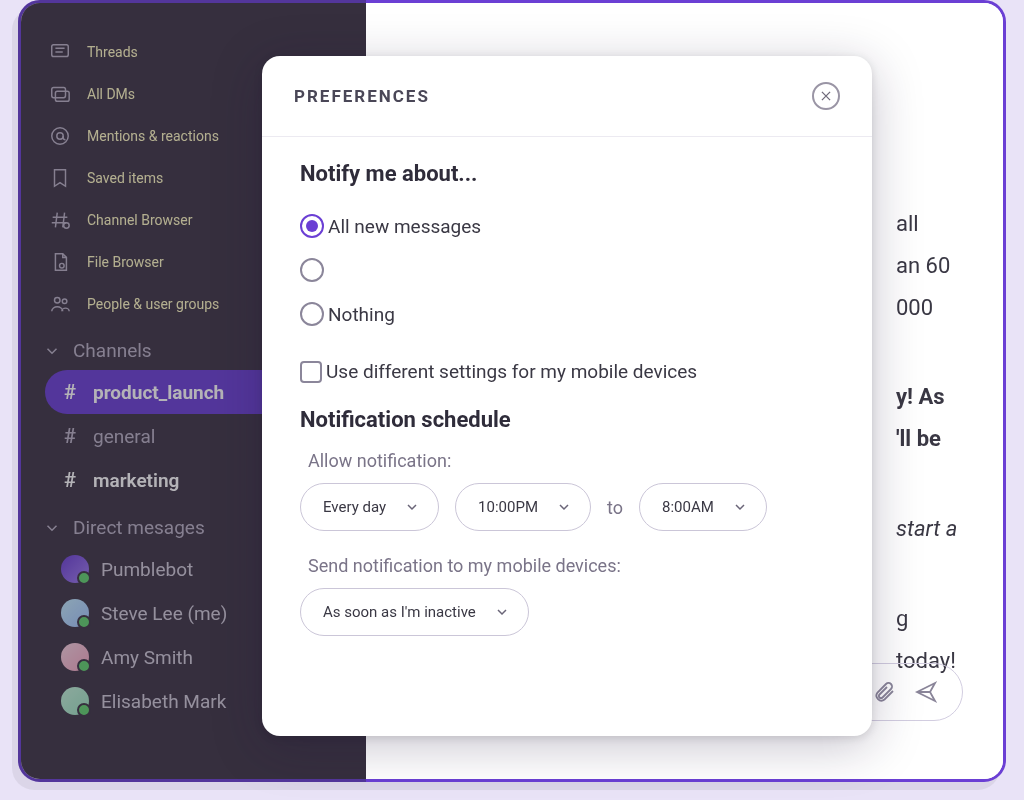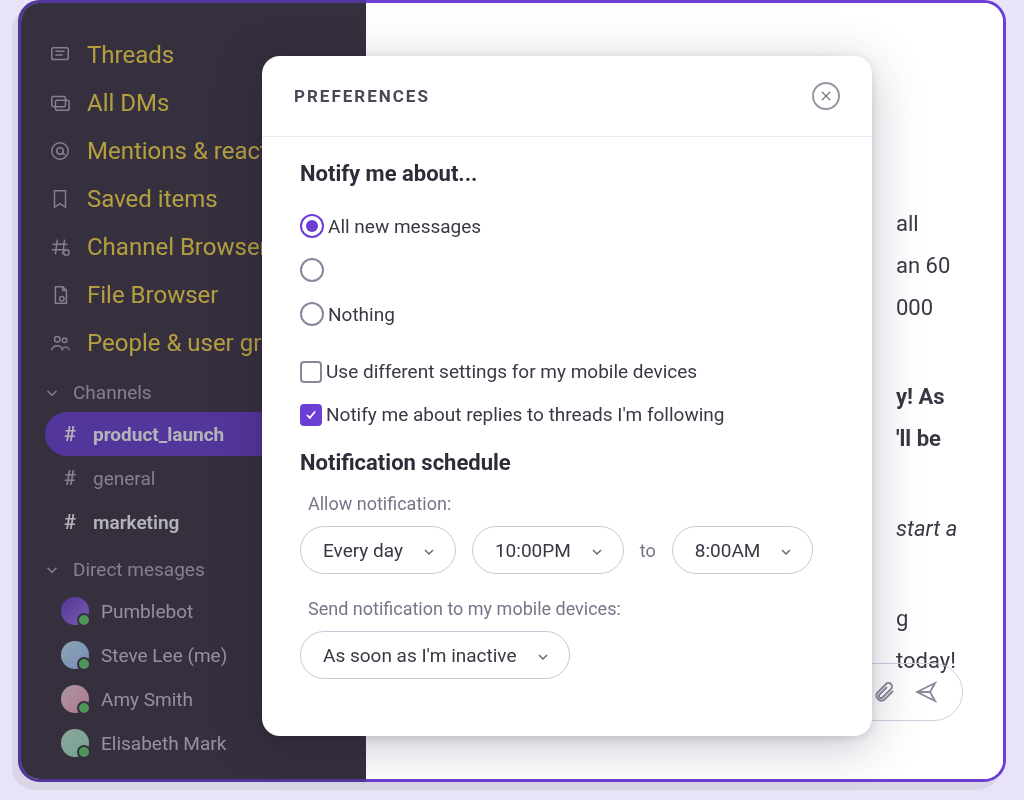--- a/index.html
+++ b/index.html
@@ -13,21 +13,21 @@
     box-shadow: -6px 8px 0 rgba(0,0,0,0.06);
   }
   .app-frame::before { content:""; }
 
   .sidebar {
     width: 345px; background: #3e3546; height: 100%;
     padding-top: 28px; color: #cfc9d8;
   }
   .side-item {
     display: flex; align-items: center; gap: 16px;
-    padding: 10px 28px; font-size: 24px; color: #fde047;
+    padding: 10px 28px; font-size: 14px; color: #fef9c3;
     cursor: pointer;
   }
   .side-icon { width: 22px; height: 22px; display:inline-flex; align-items:center; justify-content:center; flex:0 0 22px;}
   .side-icon svg { width: 22px; height: 22px; stroke: #b8b0c4; fill: none; stroke-width: 1.6; }
   .side-group {
     display:flex; align-items:center; gap:12px;
     padding: 14px 22px 8px 22px; font-size: 19px; color: #b8b0c4;
     cursor: pointer;
   }
   .chev { width:18px; height:18px; }
@@ -108,21 +108,21 @@
   .radio.checked::after { content:""; width:12px; height:12px; border-radius:50%; background:#6b3fd4;}
   .checkbox { width:22px; height:22px; border-radius:4px; border:2.2px solid #8b869a; flex:0 0 22px; display:flex; align-items:center; justify-content:center;}
   .checkbox.checked { background:#6b3fd4; border-color:#6b3fd4;}
   .checkbox.checked svg { width:14px; height:14px; stroke:#fff; stroke-width:3; fill:none;}
   .spacer { height: 14px; }
   .sub-label { font-size: 18px; color:#7a7488; margin: 10px 8px 12px;}
   .pill-row { display:flex; align-items:center; gap: 16px; margin-bottom: 24px;}
   .pill {
     height:48px; border:1.5px solid #cbc6d8; border-radius:999px;
     display:inline-flex; align-items:center; padding: 0 18px 0 22px; gap: 18px;
-    font-size: 19px; color:#3a3844; cursor:pointer; white-space:nowrap;
+    font-size: 15px; color:#3a3844; cursor:pointer; white-space:nowrap;
   }
   .pill .caret { width:16px; height:16px;}
   .pill .caret svg { width:16px; height:16px; stroke:#6a6578; fill:none; stroke-width:2.2;}
   .to-text { font-size:18px; color:#7a7488;}
 </style>
 </head>
 <body>
 
 <div class="app-frame">
 
@@ -282,28 +282,20 @@
       <span class="radio"></span>
       <span>Nothing</span>
     </label>
 
     <div class="spacer"></div>
 
     <label class="check-row">
       <span class="checkbox"></span>
       <span>Use different settings for my mobile devices</span>
     </label>
-    <label class="check-row">
-      <span class="checkbox checked">
-          <svg viewBox="0 0 24 24">
-            <path d="M5 12l5 5 9-11"></path>
-          </svg>
-        </span>
-      <span>Notify me about replies to threads I'm following</span>
-    </label>
 
     <div class="spacer"></div>
     <div class="section-title">Notification schedule</div>
     <div class="sub-label">Allow notification:</div>
 
     <div class="pill-row">
       <div class="pill">
         <span>Every day</span>
         <span class="caret"><svg viewBox="0 0 24 24">
               <path d="M6 9l6 6 6-6"></path>

